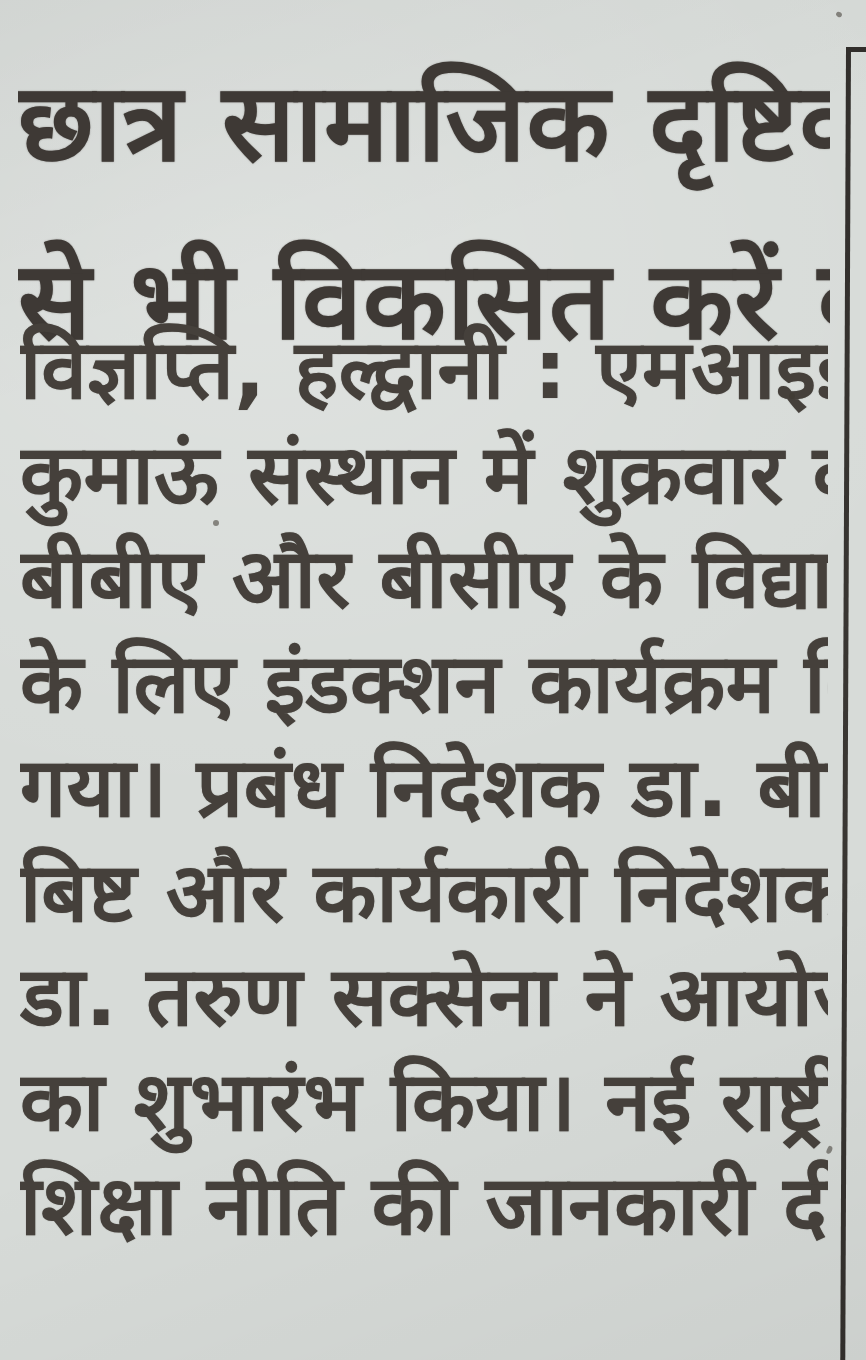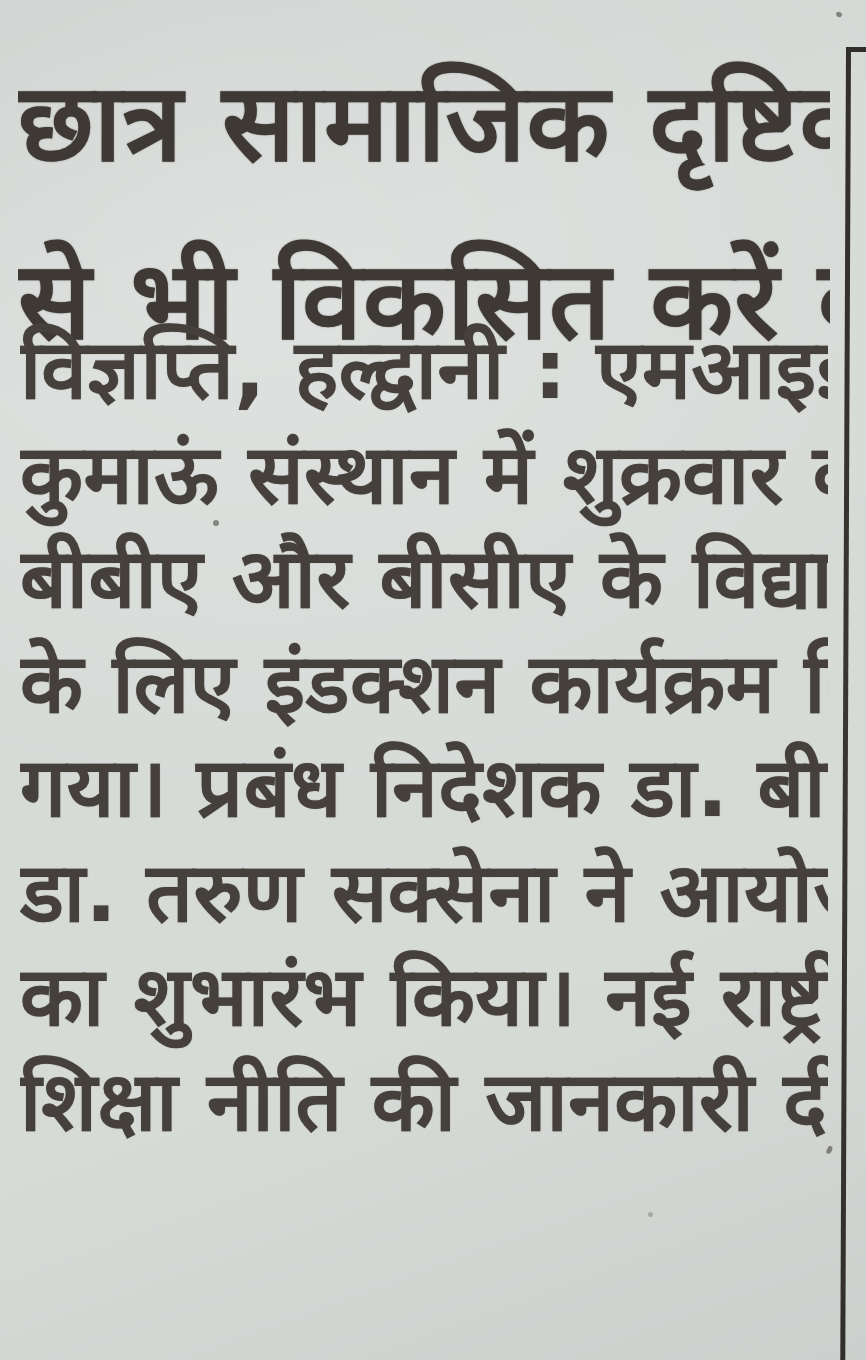--- a/index.html
+++ b/index.html
@@ -105,20 +105,21 @@
     <div class="headline-line">छात्र सामाजिक दृष्टिकोण</div>
     <div class="headline-line">से भी विकसित करें कौशल</div>
   </div>
 
   <div class="article-body">
     <div class="body-line">विज्ञप्ति, हल्द्वानी : एमआइईटी</div>
     <div class="body-line">कुमाऊं संस्थान में शुक्रवार को</div>
     <div class="body-line">बीबीए और बीसीए के विद्यार्थियों</div>
     <div class="body-line">के लिए इंडक्शन कार्यक्रम किया</div>
     <div class="body-line">गया। प्रबंध निदेशक डा. बीएस</div>
+    <div class="body-line">बिष्ट और कार्यकारी निदेशक</div>
     <div class="body-line">डा. तरुण सक्सेना ने आयोजन</div>
     <div class="body-line">का शुभारंभ किया। नई राष्ट्रीय</div>
     <div class="body-line">शिक्षा नीति की जानकारी दी।</div>
   </div>
 
   <div class="rule-v"></div>
   <div class="rule-h"></div>
 
   <div class="speck s1"></div>
   <div class="speck s2"></div>

